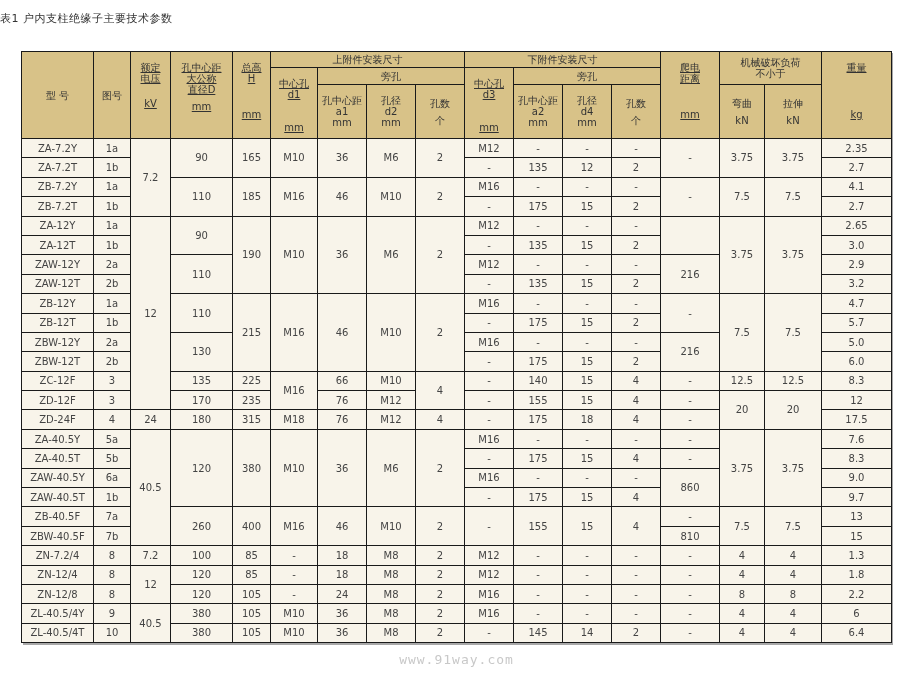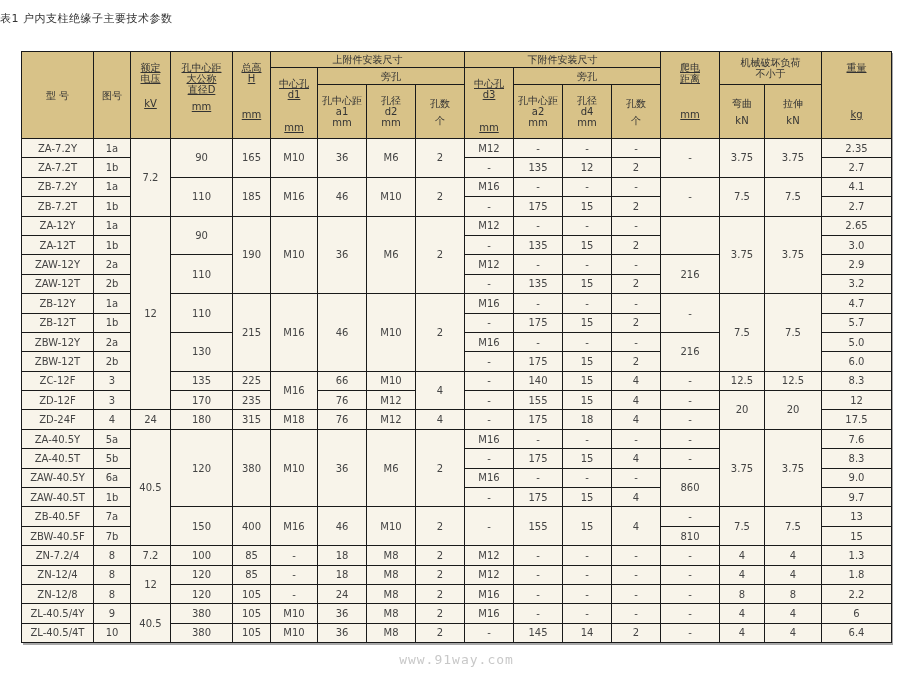--- a/index.html
+++ b/index.html
@@ -404,21 +404,21 @@
       <td>-</td>
       <td>175</td>
       <td>15</td>
       <td>4</td>
       <td>9.7</td>
     </tr>
 
     <tr>
       <td>ZB-40.5F</td>
       <td>7a</td>
-      <td rowspan="2">150</td>
+      <td rowspan="2">260</td>
       <td rowspan="2">400</td>
       <td rowspan="2">M16</td>
       <td rowspan="2">46</td>
       <td rowspan="2">M10</td>
       <td rowspan="2">2</td>
       <td rowspan="2">-</td>
       <td rowspan="2">155</td>
       <td rowspan="2">15</td>
       <td rowspan="2">4</td>
       <td>-</td>

